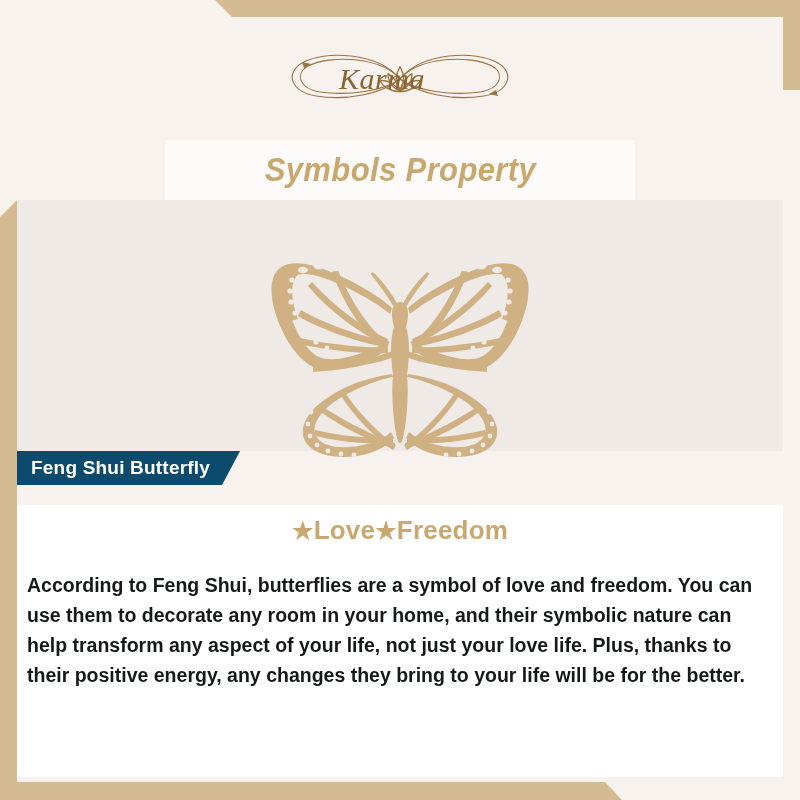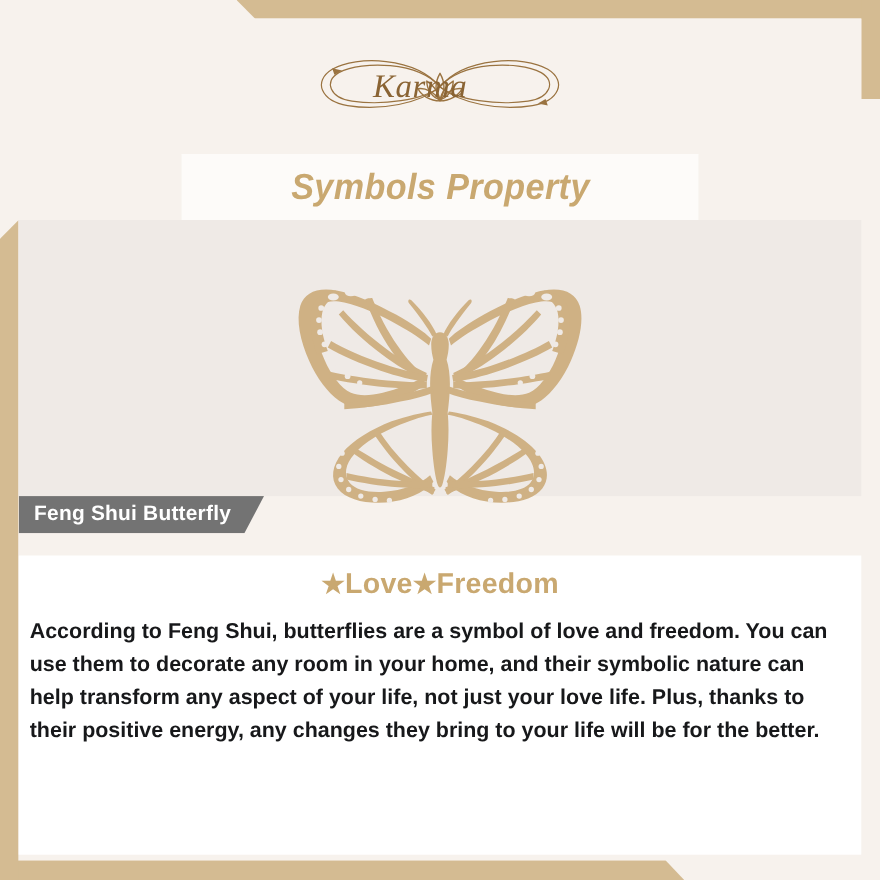--- a/index.html
+++ b/index.html
@@ -144,21 +144,21 @@
   }
 
   
   .banner {
     position: absolute;
     left: 17px;
     top: 451px;
     height: 34px;
     padding-left: 14px;
     padding-right: 30px;
-    background: #737373;
+    background: #0c4a6e;
     display: flex;
     align-items: center;
     clip-path: polygon(0 0, 100% 0, calc(100% - 18px) 100%, 0 100%);
   }
   .banner-text {
     font-family: "Liberation Sans Narrow", "Liberation Sans", sans-serif;
     font-weight: bold;
     font-size: 19px;
     color: #ffffff;
     letter-spacing: 0.2px;
@@ -186,21 +186,21 @@
     text-align: center;
     margin-top: 10px;
     font-family: "Liberation Sans Narrow", "Liberation Sans", sans-serif;
     font-weight: bold;
     font-size: 26px;
     color: #c9a870;
     letter-spacing: 0.2px;
   }
   .subtitle .star { font-size: 24px; }
   .body-copy {
-    margin: 13px 10px 0 10px;
+    margin: 24px 10px 0 10px;
     font-family: "Liberation Sans", sans-serif;
     font-weight: bold;
     font-size: 19.5px;
     line-height: 30px;
     color: #17181a;
     text-align: left;
   }
 </style>
 </head>
 <body>

